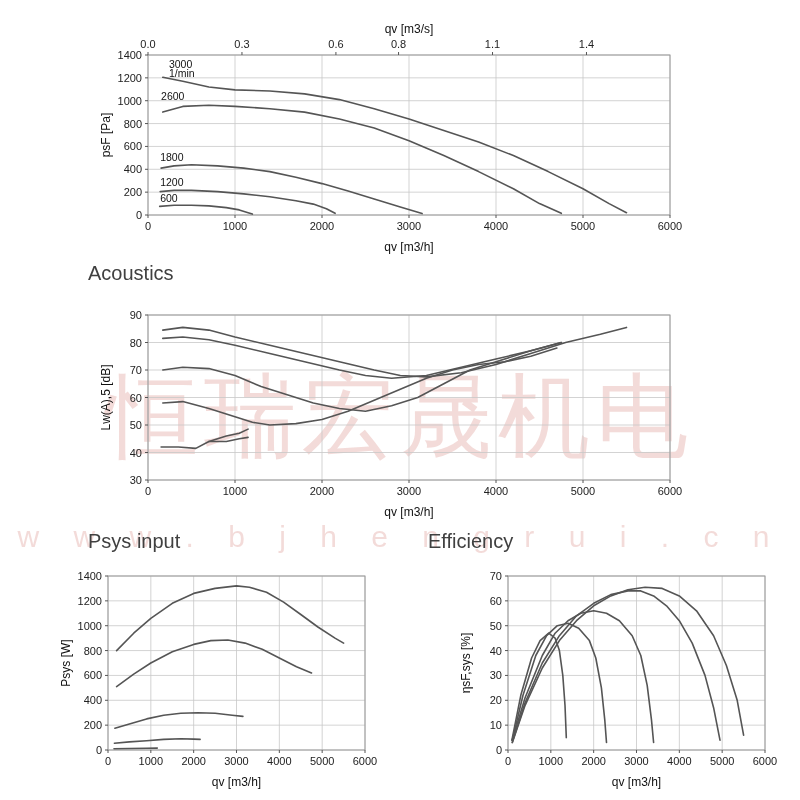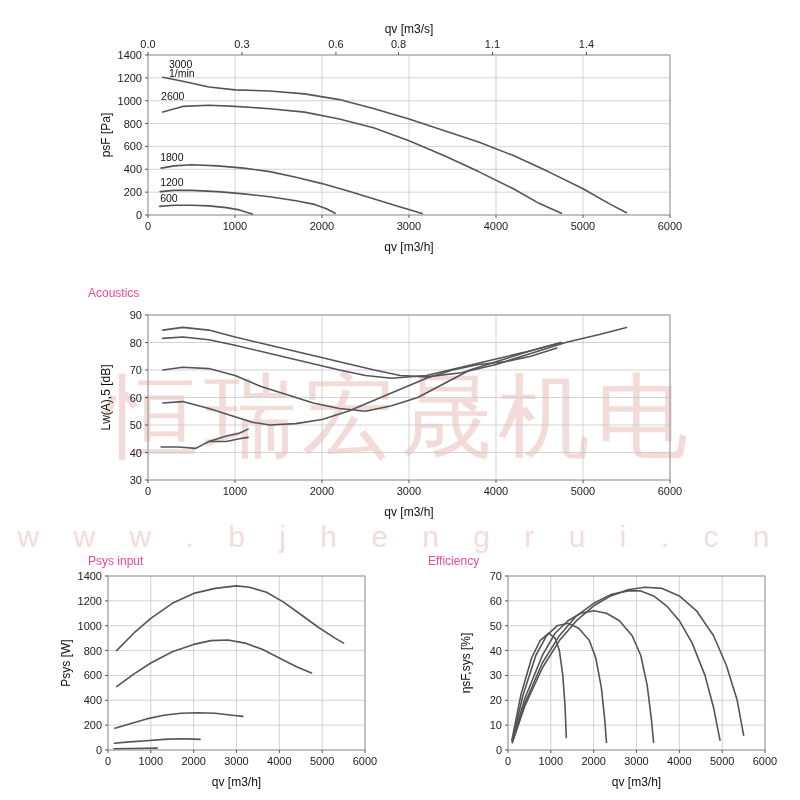--- a/index.html
+++ b/index.html
@@ -1,19 +1,19 @@
 <!DOCTYPE html>
 <html><head>
 <meta charset="utf-8">
 <style>
   html,body{margin:0;padding:0;}
   body{width:800px;height:800px;background:#ffffff;font-family:"Liberation Sans",sans-serif;position:relative;overflow:hidden;}
   .panel{position:absolute;}
   svg{display:block;}
-  .section-title{position:absolute;font-size:12px;color:#ec4899;margin-top:24px;}
+  .section-title{position:absolute;font-size:20px;color:#404040;}
   .watermark{position:absolute;left:0;top:0;width:708px;height:800px;pointer-events:none;}
   .wm-cn{position:absolute;left:8px;top:355px;width:784px;text-align:center;font-size:92px;color:rgba(200,90,80,0.22);font-family:"DejaVu Sans",sans-serif;letter-spacing:6px;white-space:nowrap;}
   .wm-en{position:absolute;left:8px;top:520px;width:784px;text-align:center;font-size:30px;color:rgba(200,90,80,0.22);font-family:"Liberation Sans",sans-serif;letter-spacing:13px;white-space:nowrap;}
 </style>
 </head>
 <body>
 
 <div class="watermark">
   <div class="wm-cn">恒瑞宏晟机电</div>
   <div class="wm-en">w w w . b j h e n g r u i . c n</div>

